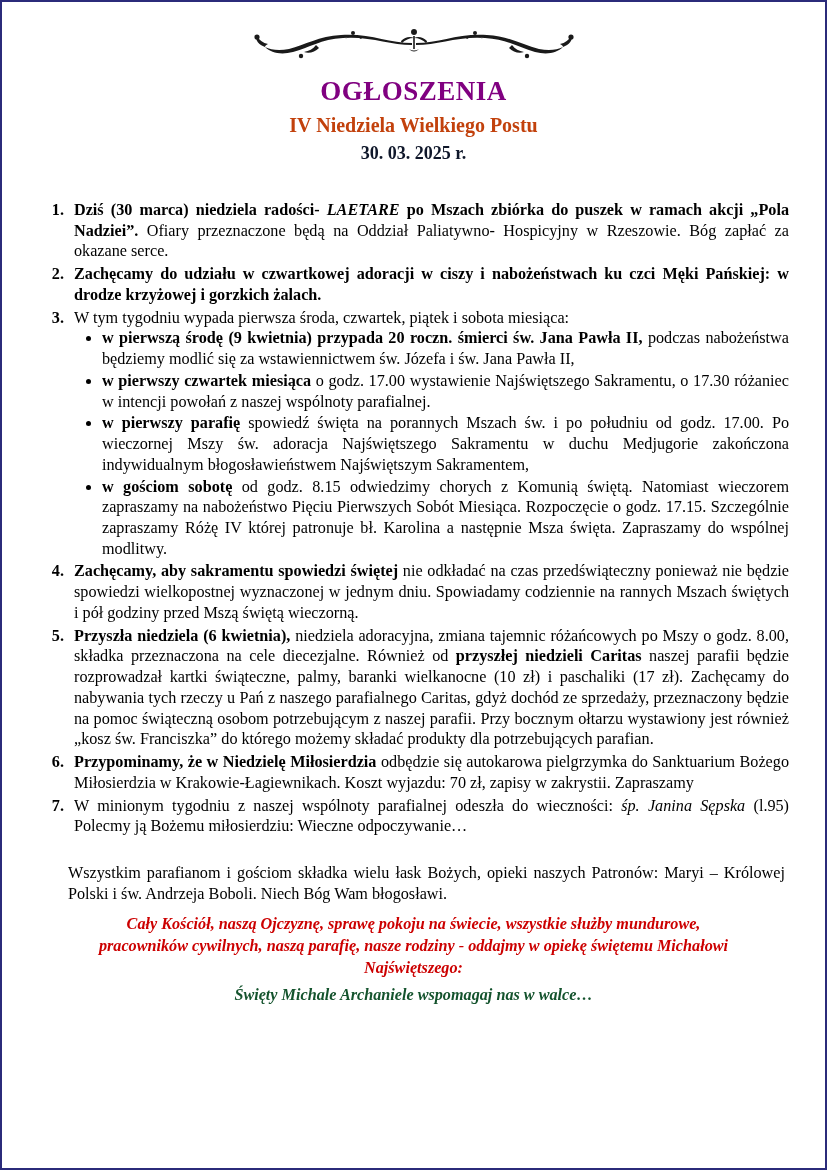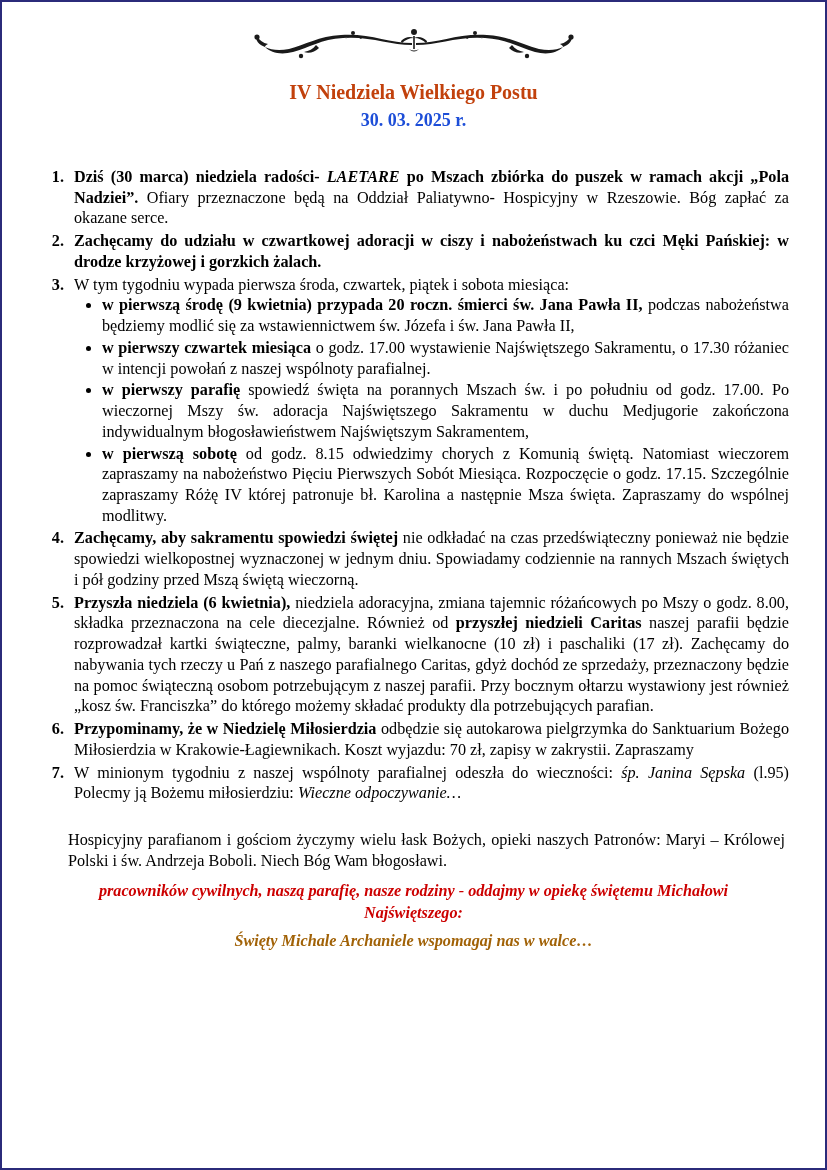--- a/index.html
+++ b/index.html
@@ -48,21 +48,21 @@
   }
   .subtitle {
     text-align: center;
     color: #c2410c;
     font-weight: bold;
     font-size: 20px;
     margin-top: 7px;
   }
   .date {
     text-align: center;
-    color: #1d4ed8;
+    color: #0f172a;
     font-weight: bold;
     font-size: 18px;
     margin-top: 6px;
   }
 
   
   .content {
     margin-top: 36px;
     font-size: 16.2px;
     color: #000000;
@@ -105,21 +105,21 @@
     font-weight: bold;
     font-style: italic;
     font-size: 16.2px;
     line-height: 1.35;
     text-align: center;
   }
   .red-line-1, .red-line-2, .red-line-3 { display: block; }
   .red-final {
     display: block;
     margin-top: 6px;
-    color: #a16207;
+    color: #14532d;
     font-weight: bold;
     font-style: italic;
     text-align: center;
     font-size: 16.2px;
   }
 </style>
 </head>
 <body>
 
 <div class="page">
@@ -150,42 +150,44 @@
           <circle cx="322" cy="14" r="2.6"></circle>
           <circle cx="278" cy="33" r="2.2"></circle>
           <circle cx="226" cy="10" r="2"></circle>
 
           <path d="M152 18 c4-4 9-5 13-3 c-5 0 -9 2 -12 5 c-1-1-1-2-1-2 z"></path>
           <path d="M178 18 c-4-4-9-5-13-3 c5 0 9 2 12 5 c1-1 1-2 1-2 z"></path>
         </g>
       </svg>
     </div>
 
+    <div class="title">OGŁOSZENIA</div>
     <div class="subtitle">IV Niedziela Wielkiego Postu</div>
     <div class="date">30. 03. 2025 r.</div>
 
     <div class="content">
       <ol class="main-list" id="announcements-list">
           <li><span style="font-weight: bold;">Dziś (30 marca) niedziela radości- </span><span style="font-weight: bold; font-style: italic;">LAETARE</span><span style="font-weight: bold;"> po Mszach  zbiórka do puszek w ramach akcji </span><span style="font-weight: bold;">„Pola Nadziei”.</span><span> Ofiary przeznaczone będą na Oddział Paliatywno- Hospicyjny w Rzeszowie. Bóg zapłać za okazane serce.</span></li>
           <li><span style="font-weight: bold;">Zachęcamy do udziału w  czwartkowej adoracji w ciszy  i nabożeństwach ku czci Męki Pańskiej: w drodze krzyżowej i gorzkich żalach.</span></li>
           <li><span style="font-weight: normal;">W tym tygodniu wypada pierwsza środa, czwartek, piątek i sobota miesiąca:</span><ul class="sub-list">
               <li><span style="font-weight: bold;">w pierwszą środę (9 kwietnia) przypada 20 roczn. śmierci św. Jana Pawła II,</span><span> podczas nabożeństwa będziemy modlić się za wstawiennictwem św. Józefa i św. Jana Pawła II,</span></li>
               <li><span style="font-weight: bold;">w pierwszy czwartek miesiąca</span><span> o godz. 17.00 wystawienie Najświętszego Sakramentu, o 17.30 różaniec w intencji powołań z naszej wspólnoty parafialnej.</span></li>
               <li><span style="font-weight: bold;">w pierwszy parafię</span><span> spowiedź święta na porannych Mszach św. i po południu od godz. 17.00. Po wieczornej Mszy św. adoracja Najświętszego Sakramentu w duchu Medjugorie zakończona indywidualnym błogosławieństwem Najświętszym Sakramentem,</span></li>
-              <li><span style="font-weight: bold;">w pierwszą sobotę</span><span> od godz. 8.15 odwiedzimy chorych z Komunią świętą. Natomiast wieczorem zapraszamy na nabożeństwo Pięciu Pierwszych Sobót Miesiąca. Rozpoczęcie o godz. 17.15. Szczególnie zapraszamy Różę IV której patronuje bł. Karolina a następnie Msza święta. Zapraszamy do wspólnej modlitwy.</span></li>
+              <li><span style="font-weight: bold;">w gościom sobotę</span><span> od godz. 8.15 odwiedzimy chorych z Komunią świętą. Natomiast wieczorem zapraszamy na nabożeństwo Pięciu Pierwszych Sobót Miesiąca. Rozpoczęcie o godz. 17.15. Szczególnie zapraszamy Różę IV której patronuje bł. Karolina a następnie Msza święta. Zapraszamy do wspólnej modlitwy.</span></li>
             </ul></li>
           <li><span style="font-weight: bold;">Zachęcamy, aby sakramentu spowiedzi świętej</span><span> nie odkładać na czas przedświąteczny ponieważ nie będzie spowiedzi wielkopostnej wyznaczonej w jednym dniu. Spowiadamy codziennie na rannych Mszach świętych i pół godziny przed Mszą świętą wieczorną.</span></li>
           <li><span style="font-weight: bold;">Przyszła niedziela (6 kwietnia),</span><span> niedziela adoracyjna, zmiana tajemnic różańcowych po Mszy o godz. 8.00, składka przeznaczona na cele diecezjalne. Również od </span><span style="font-weight: bold;">przyszłej niedzieli  Caritas</span><span> naszej parafii będzie rozprowadzał kartki świąteczne, palmy, baranki wielkanocne (10 zł) i paschaliki (17 zł). Zachęcamy do nabywania tych rzeczy u Pań z naszego parafialnego Caritas, gdyż dochód ze sprzedaży, przeznaczony będzie na pomoc świąteczną osobom potrzebującym z naszej parafii. Przy bocznym ołtarzu wystawiony jest również „kosz św. Franciszka” do którego możemy składać produkty dla potrzebujących parafian.</span></li>
           <li><span style="font-weight: bold;">Przypominamy, że w Niedzielę Miłosierdzia</span><span> odbędzie się autokarowa pielgrzymka do Sanktuarium Bożego Miłosierdzia w Krakowie-Łagiewnikach. Koszt wyjazdu: 70 zł,  zapisy w zakrystii. Zapraszamy</span></li>
-          <li><span>W minionym tygodniu z naszej wspólnoty parafialnej odeszła do wieczności: </span><span style="font-style: italic;">śp. Janina Sępska</span><span> (l.95) Polecmy ją Bożemu miłosierdziu: </span><span style="font-style: italic;">Wieczne odpoczywanie…</span></li>
+          <li><span>W minionym tygodniu z naszej wspólnoty parafialnej odeszła do wieczności: </span><span style="font-style: italic;">śp. Janina Sępska</span><span> (l.95) Polecmy ją Bożemu miłosierdziu: </span><span style="">Wieczne odpoczywanie…</span></li>
         </ol>
 
-      <div class="closing">Hospicyjny parafianom i gościom życzymy wielu łask Bożych, opieki naszych Patronów: Maryi – Królowej Polski i św. Andrzeja Boboli. Niech Bóg Wam błogosławi.</div>
+      <div class="closing">Wszystkim parafianom i gościom składka wielu łask Bożych, opieki naszych Patronów: Maryi – Królowej Polski i św. Andrzeja Boboli. Niech Bóg Wam błogosławi.</div>
 
       <div class="red-block">
+        <span class="red-line-1">Cały Kościół, naszą Ojczyznę, sprawę pokoju na świecie, wszystkie służby mundurowe,</span>
         <span class="red-line-2">pracowników cywilnych,   naszą parafię, nasze rodziny - oddajmy w opiekę świętemu Michałowi</span>
         <span class="red-line-3">Najświętszego:</span>
         <span class="red-final">Święty Michale Archaniele wspomagaj nas w walce…</span>
       </div>
     </div>
 
   </div>
 </div>
 
 </body></html>

